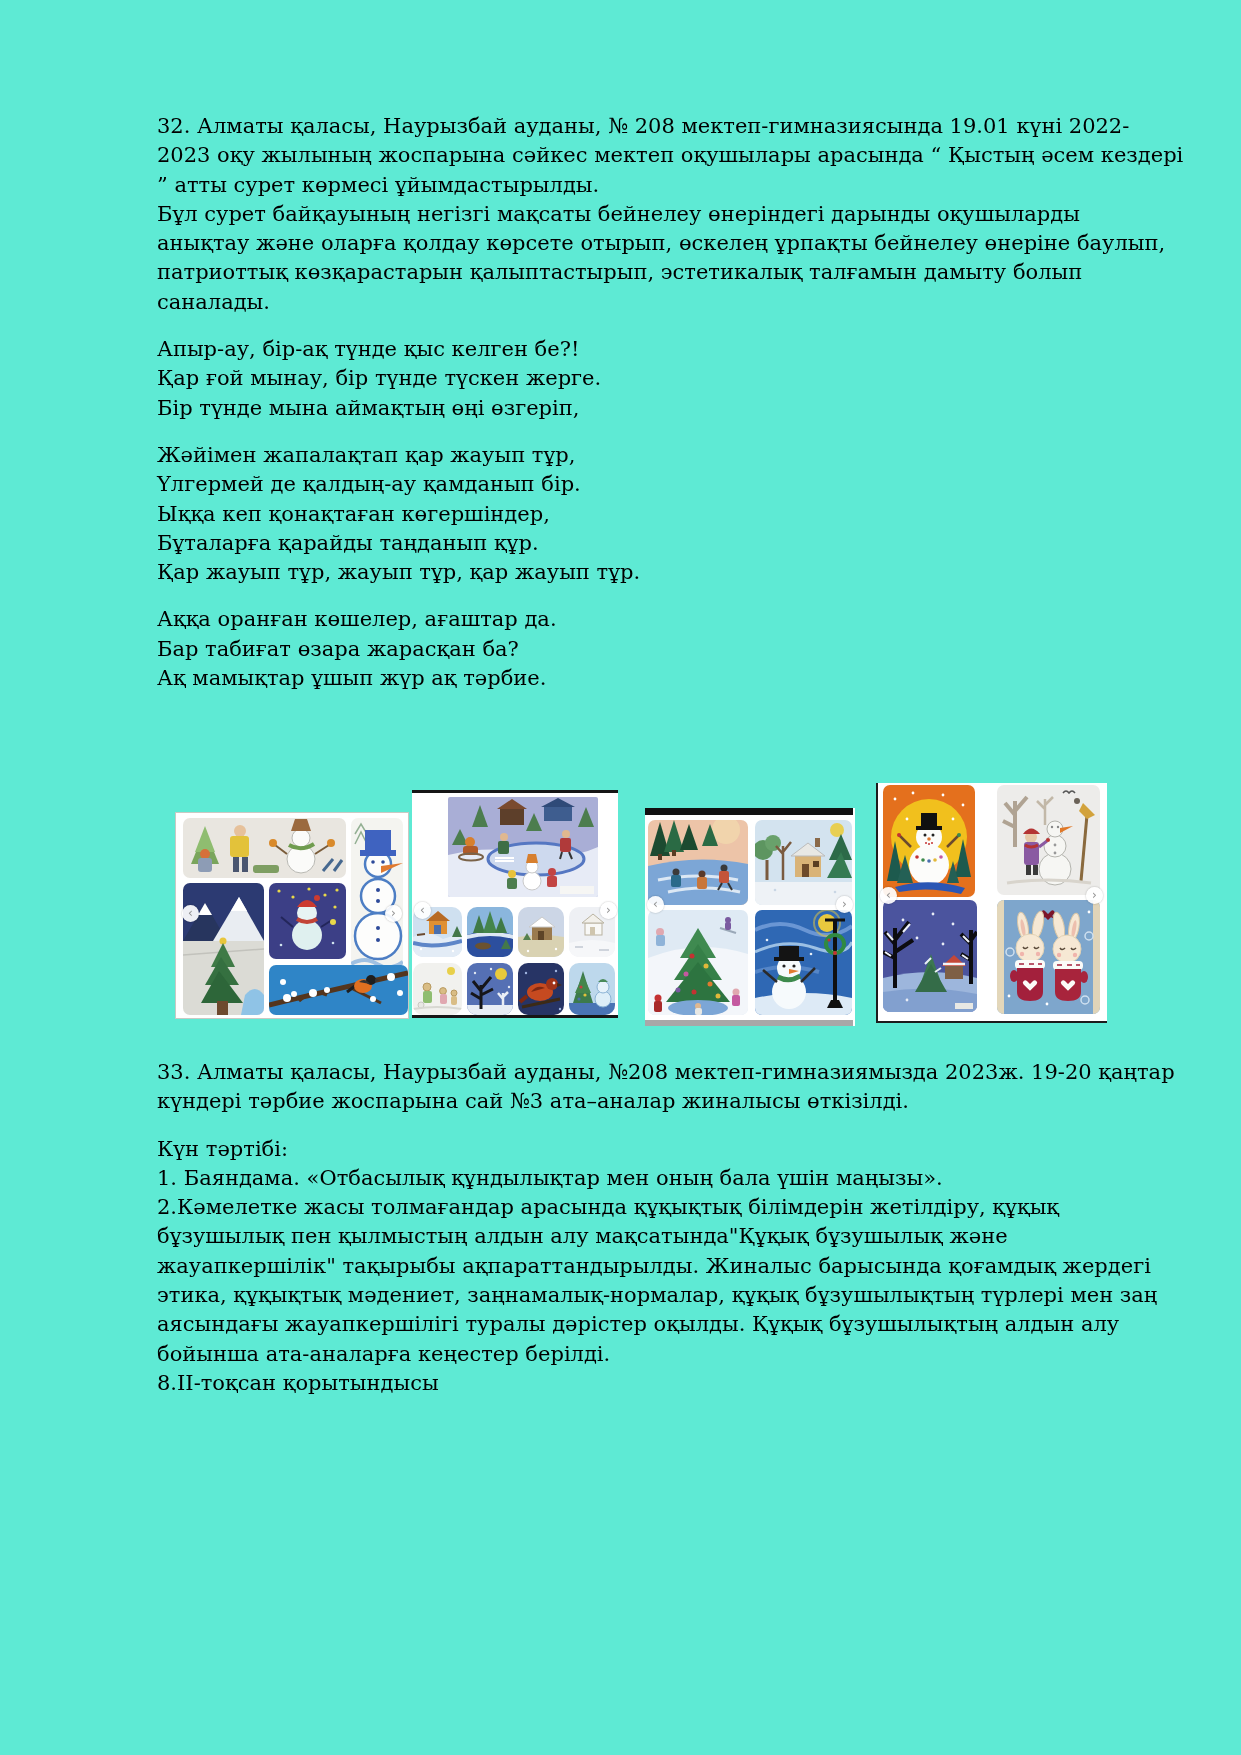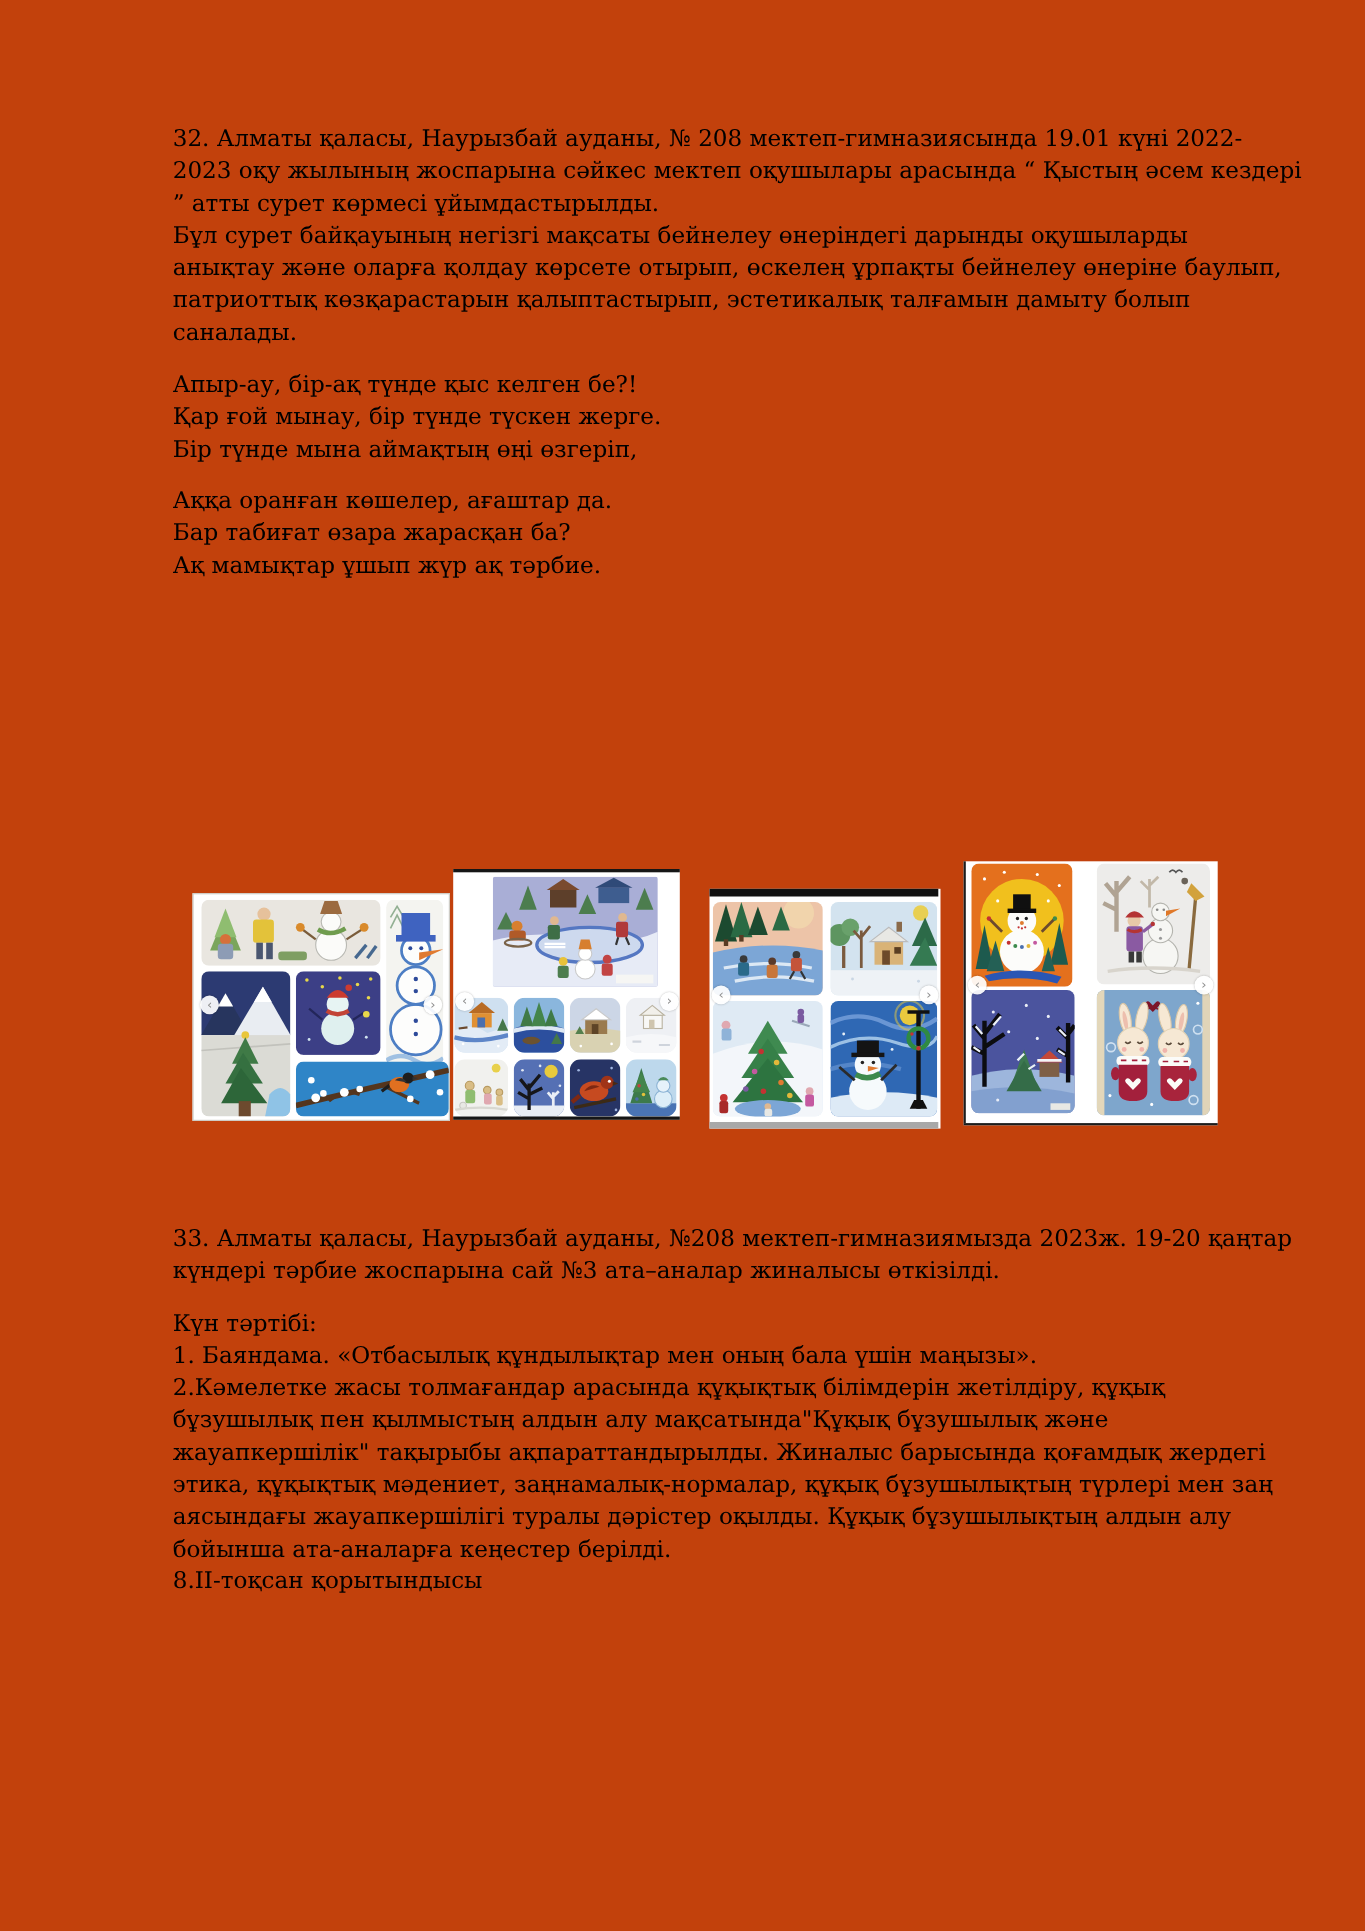--- a/index.html
+++ b/index.html
@@ -1,19 +1,19 @@
 <!DOCTYPE html>
 <html><head>
 <meta charset="utf-8">
 <style>
   html,body{margin:0;padding:0;background:#ffffff;}
-  .page{position:relative;width:1241px;height:1755px;background:#c2410c;overflow:hidden;
+  .page{position:relative;width:1241px;height:1755px;background:#5eead4;overflow:hidden;
         font-family:"DejaVu Serif","Liberation Serif",serif;font-size:21px;line-height:29.3px;color:#000;}
   .textcol{position:absolute;left:157px;top:112px;}
-  .textcol2{position:absolute;left:157px;top:1112px;}
+  .textcol2{position:absolute;left:157px;top:1058px;}
   .block div{white-space:nowrap;}
   .mt{margin-top:18px;}
   
   #gallery{position:absolute;left:175px;top:783px;width:932px;height:256px;}
   .collage{position:absolute;background:#ffffff;}
   .c1{left:0;top:29px;width:232px;height:205px;border:1px solid #c9c9c3;}
   .c2{left:237px;top:7px;width:206px;height:228px;}
   .c2-topline{position:absolute;left:0;top:0;width:206px;height:3px;background:#161616;}
   .c2-botline{position:absolute;left:0;top:225px;width:206px;height:3px;background:#161616;}
   .c3{left:470px;top:25px;width:210px;height:218px;}
@@ -39,20 +39,27 @@
         <div>” атты сурет көрмесі ұйымдастырылды.</div>
         <div>Бұл сурет байқауының негізгі мақсаты бейнелеу өнеріндегі дарынды оқушыларды</div>
         <div>анықтау және оларға қолдау көрсете отырып, өскелең ұрпақты бейнелеу өнеріне баулып,</div>
         <div>патриоттық көзқарастарын қалыптастырып, эстетикалық талғамын дамыту болып</div>
         <div>саналады.</div>
       </div>
     <div class="block mt">
         <div>Апыр-ау, бір-ақ түнде қыс келген бе?!</div>
         <div>Қар ғой мынау, бір түнде түскен жерге.</div>
         <div>Бір түнде мына аймақтың өңі өзгеріп,</div>
+      </div>
+    <div class="block mt">
+        <div>Жәйімен жапалақтап қар жауып тұр,</div>
+        <div>Үлгермей де қалдың-ау қамданып бір.</div>
+        <div>Ыққа кеп қонақтаған көгершіндер,</div>
+        <div>Бұталарға қарайды таңданып құр.</div>
+        <div>Қар жауып тұр, жауып тұр, қар жауып тұр.</div>
       </div>
     <div class="block mt">
         <div>Аққа оранған көшелер, ағаштар да.</div>
         <div>Бар табиғат өзара жарасқан ба?</div>
         <div>Ақ мамықтар ұшып жүр ақ тәрбие.</div>
       </div>
   </div>
 
   <div id="gallery">
 

